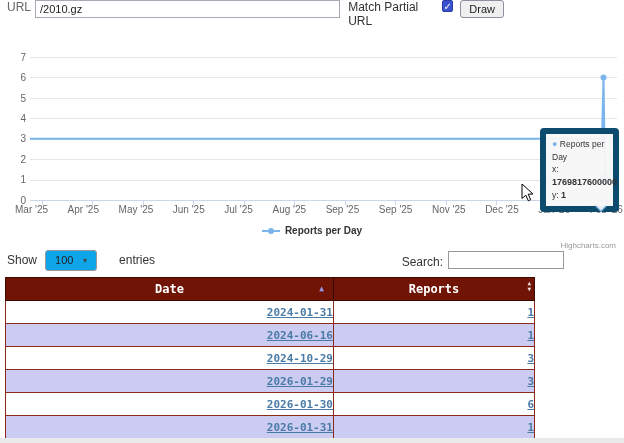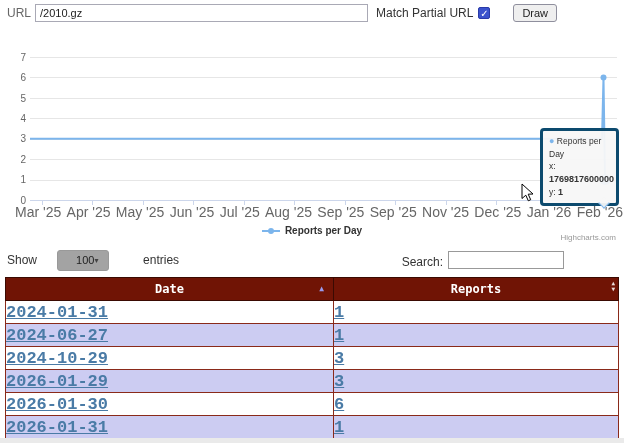--- a/index.html
+++ b/index.html
@@ -1,61 +1,61 @@
 <!DOCTYPE html>
 <html><head>
 <meta charset="utf-8">
 <style>
   * { margin:0; padding:0; box-sizing:border-box; }
   html,body { width:624px; height:443px; background:#ffffff; font-family:"Liberation Sans", sans-serif; overflow:hidden; position:relative; }
 
   
-  .toolbar { position:absolute; left:0; top:0; width:624px; height:26px; background:#fff; display:flex; align-items:center; }
+  .toolbar { position:absolute; left:0; top:0; width:504px; height:26px; background:#fff; display:flex; }
   .url-label { color:#666; font-size:12px; margin-left:7px; margin-right:4px; }
   .url-input { width:333px; height:18px; border:1px solid #a9a9b5; background:#fff; font-size:11px; color:#222; padding:0 4px; font-family:"Liberation Sans", sans-serif; }
   .match-label { color:#333; font-size:12px; margin-left:8px; margin-right:5px; }
   .checkbox { width:12px; height:12px; background:#3a52cc; border:1px solid #2a3aa8; border-radius:2px; color:#fff; font-size:10px; line-height:11px; text-align:center; margin-right:7px; cursor:pointer; }
-  .draw-btn { height:18px; padding:0 8px; font-size:11px; color:#222; background:#efefef; border:1px solid #8f8f9d; border-radius:3px; font-family:"Liberation Sans", sans-serif; cursor:pointer;margin-left:16px; }
+  .draw-btn { height:18px; padding:0 8px; font-size:11px; color:#222; background:#efefef; border:1px solid #8f8f9d; border-radius:3px; font-family:"Liberation Sans", sans-serif; cursor:pointer; }
 
   
   .chart { position:absolute; left:0; top:26px; width:624px; height:220px; background:#fff; }
   .chart-title { position:absolute; top:6px; left:0; width:100%; text-align:center; font-size:13px; color:#333; }
   .plot { position:absolute; left:30px; top:31px; width:587px; height:143px; }
   .gl { position:absolute; left:0; width:100%; height:1px; background:#e6e6e6; }
   .axis-x { position:absolute; left:0; top:143px; width:100%; height:1px; background:#ccd6eb; }
   .ylab { position:absolute; left:0; width:26px; text-align:right; font-size:10px; color:#666; }
   .xlabs { position:absolute; left:15px; top:178px; width:608px; display:flex; justify-content:space-between; }
-  .xlabs span { font-size:14px; color:#666;text-align:right; }
+  .xlabs span { font-size:10px; color:#666;text-align:right; }
   .xticks { position:absolute; left:42px; top:175px; width:556px; display:flex; justify-content:space-between; }
   .xticks i { width:1px; height:4px; background:#ccd6eb; }
   .legend { position:absolute; left:0; top:199px; width:100%; display:flex; justify-content:center; align-items:center; gap:5px; cursor:pointer; }
   .legend-marker { position:relative; width:18px; height:2px; background:#7cb5ec; }
   .legend-marker:after { content:""; position:absolute; left:6px; top:-2px; width:6px; height:6px; border-radius:50%; background:#7cb5ec; }
   .legend-text { font-size:10px; font-weight:bold; color:#333; }
-  .credit { position:absolute; right:8px; top:207px; font-size:8px; color:#999; }
-
-  .tooltip { position:absolute; left:540px; top:102px; width:79px; background:rgba(247,247,247,0.95); border:3px solid #0c4a6e; border-radius:4px; padding:4px 6px; font-size:8.5px; color:#333; line-height:1.45; z-index:5; }
+  .credit { position:absolute; right:8px; top:215px; font-size:8px; color:#999; }
+
+  .tooltip { position:absolute; left:540px; top:102px; width:79px; background:rgba(247,247,247,0.95); border:6px solid #0c4a6e; border-radius:4px; padding:4px 6px; font-size:8.5px; color:#333; line-height:1.45; z-index:5; }
   .tooltip .bullet { color:#7cb5ec; font-size:9px; }
   .tooltip b { font-size:9px; }
   .tt-callout { position:absolute; bottom:-4.5px; right:8px; width:8px; height:8px; background:rgba(247,247,247,0.95); border-right:1px solid #7cb5ec; border-bottom:1px solid #7cb5ec; transform:rotate(45deg); }
 
   .cursor { position:absolute; left:521px; top:157px; z-index:6; }
 
   
   .controls { position:absolute; left:0; top:247px; width:576px; height:26px; display:flex; align-items:center; }
   .ctl-label { font-size:12px; color:#333;margin-left:14px; }
-  .len-select { display:inline-flex; align-items:center; justify-content:space-between; width:52px; height:21px; border:1px solid #999; border-radius:3px; margin:0 20px; padding:0 18px; font-size:11px; color:#222; background:#a3a3a3; cursor:pointer; }
+  .len-select { display:inline-flex; align-items:center; justify-content:space-between; width:52px; height:21px; border:1px solid #999; border-radius:3px; margin:0 8px; padding:0 9px; font-size:11px; color:#222; background:#0ea5e9; cursor:pointer; }
   .chev { font-size:8px; color:#444; }
   .search-wrap { margin-left:auto; display:flex; align-items:flex-end; margin-right:12px; }
   .search-input { width:116px; height:18px; border:1px solid #999; margin-left:5px; font-size:11px; padding:0 3px; font-family:"Liberation Sans", sans-serif; }
 
   
-  .rtable { position:absolute; left:5px; top:277px; width:614px; border-collapse:collapse; font-family:"DejaVu Sans Mono","Liberation Mono", monospace; }
+  .rtable { position:absolute; left:5px; top:277px; width:530px; border-collapse:collapse; font-family:"DejaVu Sans Mono","Liberation Mono", monospace; }
   .rtable th { background:#701405; color:#fff; font-size:12px; font-weight:bold; height:23px; text-align:center; border:1px solid #3a0a02; position:relative; cursor:pointer; }
-  .rtable td { height:23px; text-align:left; border:1px solid #8a2a1a; font-size:17px;font-family:Liberation Mono, monospace; }
+  .rtable td { height:23px; text-align:right; border:1px solid #8a2a1a; font-size:11px; }
   .rtable tr.odd td { background:#ffffff; }
   .rtable tr.even td { background:#ccccf2; }
   .col-date { width:328px; }
   .sort-asc { position:absolute; right:9px; top:6px; font-size:8px; color:#9a9aee; }
   .sort-both { position:absolute; right:3px; top:2px; font-size:6px; line-height:0.95; color:rgba(255,255,255,0.85); display:flex; flex-direction:column; }
   .rtable a { color:#4a7ba6; font-weight:bold; text-decoration:underline; cursor:pointer; }
   .bottom-strip { position:absolute; left:0; top:438px; width:624px; height:5px; background:#eaeaea; }
 </style>
 </head>
 <body>
@@ -176,21 +176,21 @@
         </span>
       </th>
     </tr>
   </thead>
   <tbody>
     <tr class="odd">
       <td><a>2024-01-31</a></td>
       <td><a>1</a></td>
     </tr>
     <tr class="even">
-      <td><a>2024-06-27</a></td>
+      <td><a>2024-06-16</a></td>
       <td><a>1</a></td>
     </tr>
     <tr class="odd">
       <td><a>2024-10-29</a></td>
       <td><a>3</a></td>
     </tr>
     <tr class="even">
       <td><a>2026-01-29</a></td>
       <td><a>3</a></td>
     </tr>

